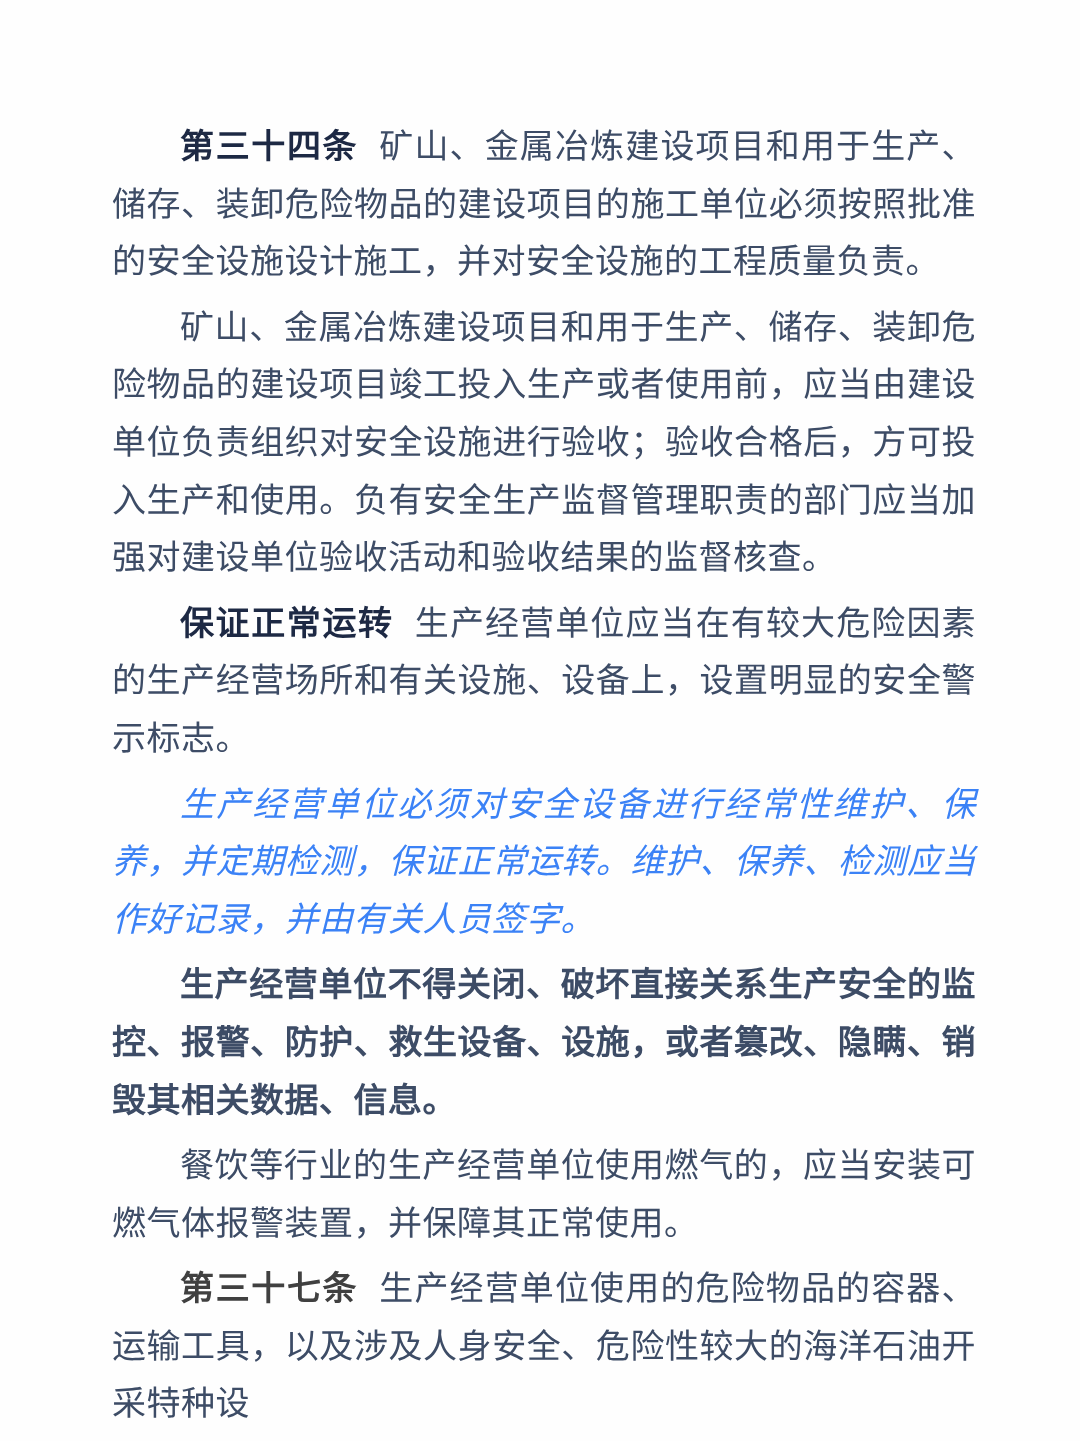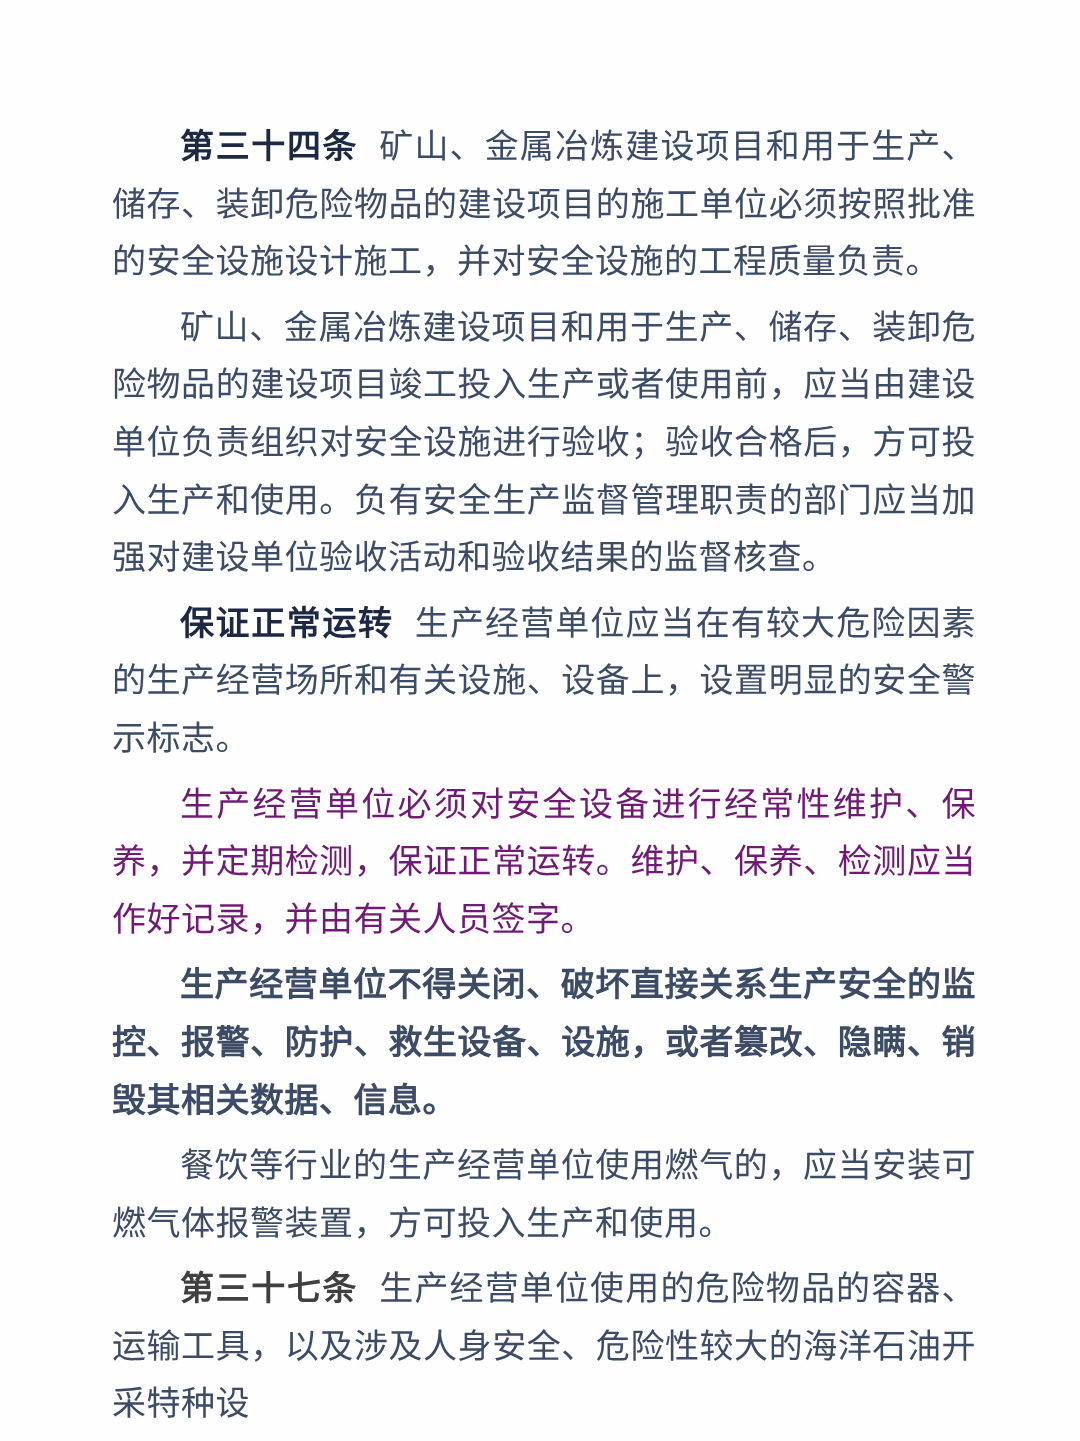--- a/index.html
+++ b/index.html
@@ -40,18 +40,18 @@
   }
 </style>
 </head>
 <body>
 
 <div class="page" style="background: rgb(254, 254, 254);">
   <div class="text-block" id="text-block">
       <p class="law-paragraph" style="color: rgb(61, 76, 102);"><span class="article-no" style="color: rgb(29, 41, 68);">第三十四条</span><span>矿山、金属冶炼建设项目和用于生产、储存、装卸危险物品的建设项目的施工单位必须按照批准的安全设施设计施工，并对安全设施的工程质量负责。</span></p>
       <p class="law-paragraph" style="color: rgb(61, 76, 102);"><span>矿山、金属冶炼建设项目和用于生产、储存、装卸危险物品的建设项目竣工投入生产或者使用前，应当由建设单位负责组织对安全设施进行验收；验收合格后，方可投入生产和使用。负有安全生产监督管理职责的部门应当加强对建设单位验收活动和验收结果的监督核查。</span></p>
       <p class="law-paragraph" style="color: rgb(61, 76, 102);"><span class="article-no" style="color: rgb(29, 41, 68);">保证正常运转</span><span>生产经营单位应当在有较大危险因素的生产经营场所和有关设施、设备上，设置明显的安全警示标志。</span></p>
-      <p class="law-paragraph" style="color: #701a75;"><span>生产经营单位必须对安全设备进行经常性维护、保养，并定期检测，保证正常运转。维护、保养、检测应当作好记录，并由有关人员签字。</span></p>
+      <p class="law-paragraph" style="color: #3b82f6; font-style: italic;"><span>生产经营单位必须对安全设备进行经常性维护、保养，并定期检测，保证正常运转。维护、保养、检测应当作好记录，并由有关人员签字。</span></p>
       <p class="law-paragraph" style="color: rgb(61, 76, 102); font-weight: bold;"><span>生产经营单位不得关闭、破坏直接关系生产安全的监控、报警、防护、救生设备、设施，或者篡改、隐瞒、销毁其相关数据、信息。</span></p>
-      <p class="law-paragraph" style="color: rgb(61, 76, 102);"><span>餐饮等行业的生产经营单位使用燃气的，应当安装可燃气体报警装置，方可投入生产和使用。</span></p>
+      <p class="law-paragraph" style="color: rgb(61, 76, 102);"><span>餐饮等行业的生产经营单位使用燃气的，应当安装可燃气体报警装置，并保障其正常使用。</span></p>
       <p class="law-paragraph" style="color: rgb(61, 76, 102);"><span class="article-no" style="color: #404040;">第三十七条</span><span>生产经营单位使用的危险物品的容器、运输工具，以及涉及人身安全、危险性较大的海洋石油开采特种设</span></p>
     </div>
 </div>
 
 </body></html>

